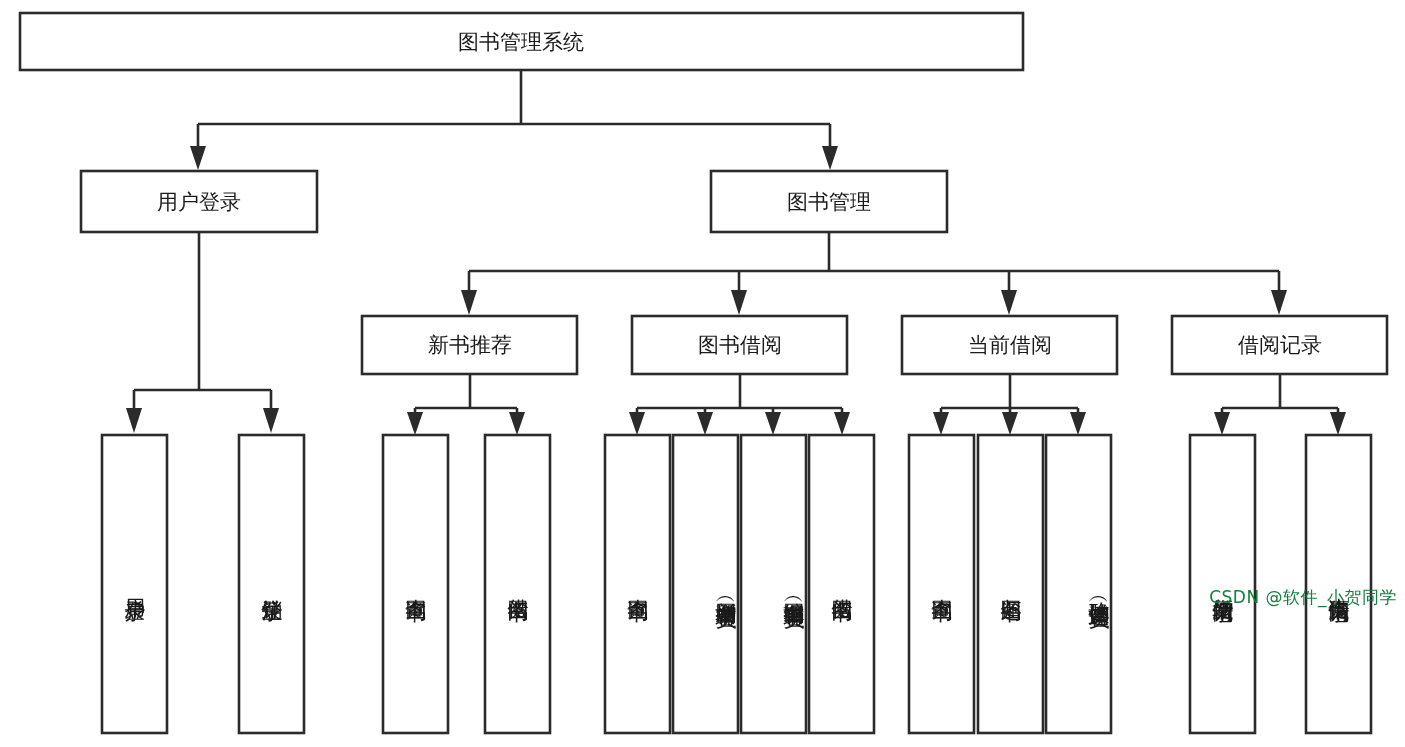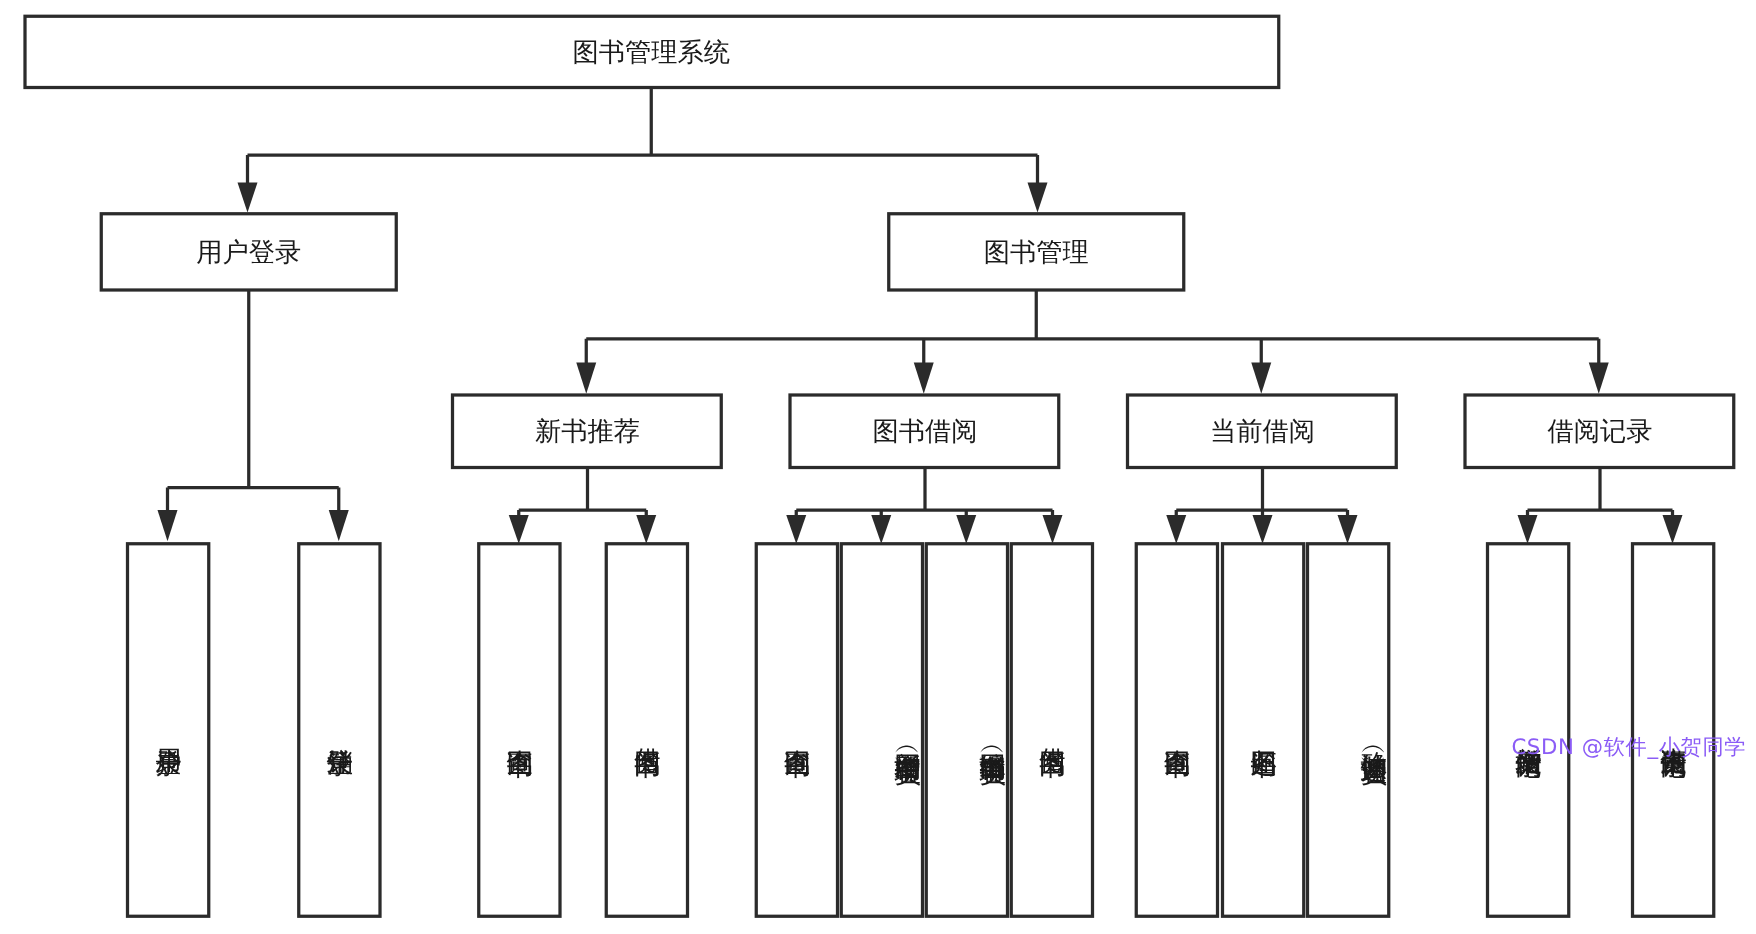--- a/index.html
+++ b/index.html
@@ -64,21 +64,21 @@
     align-items: center;
     justify-content: center;
     pointer-events: none;
   }
   .watermark {
     position: absolute;
     right: 8px;
     bottom: 4px;
     font-family: "DejaVu Sans", "Liberation Sans", sans-serif;
     font-size: 17px;
-    color: #8b5cf6;
+    color: #15803d;
     letter-spacing: 0.5px;
     white-space: nowrap;
   }
 </style>
 </head>
 <body>
 
 <div id="diagram-root">
 
   <svg class="diagram" viewBox="0 0 1405 747">

